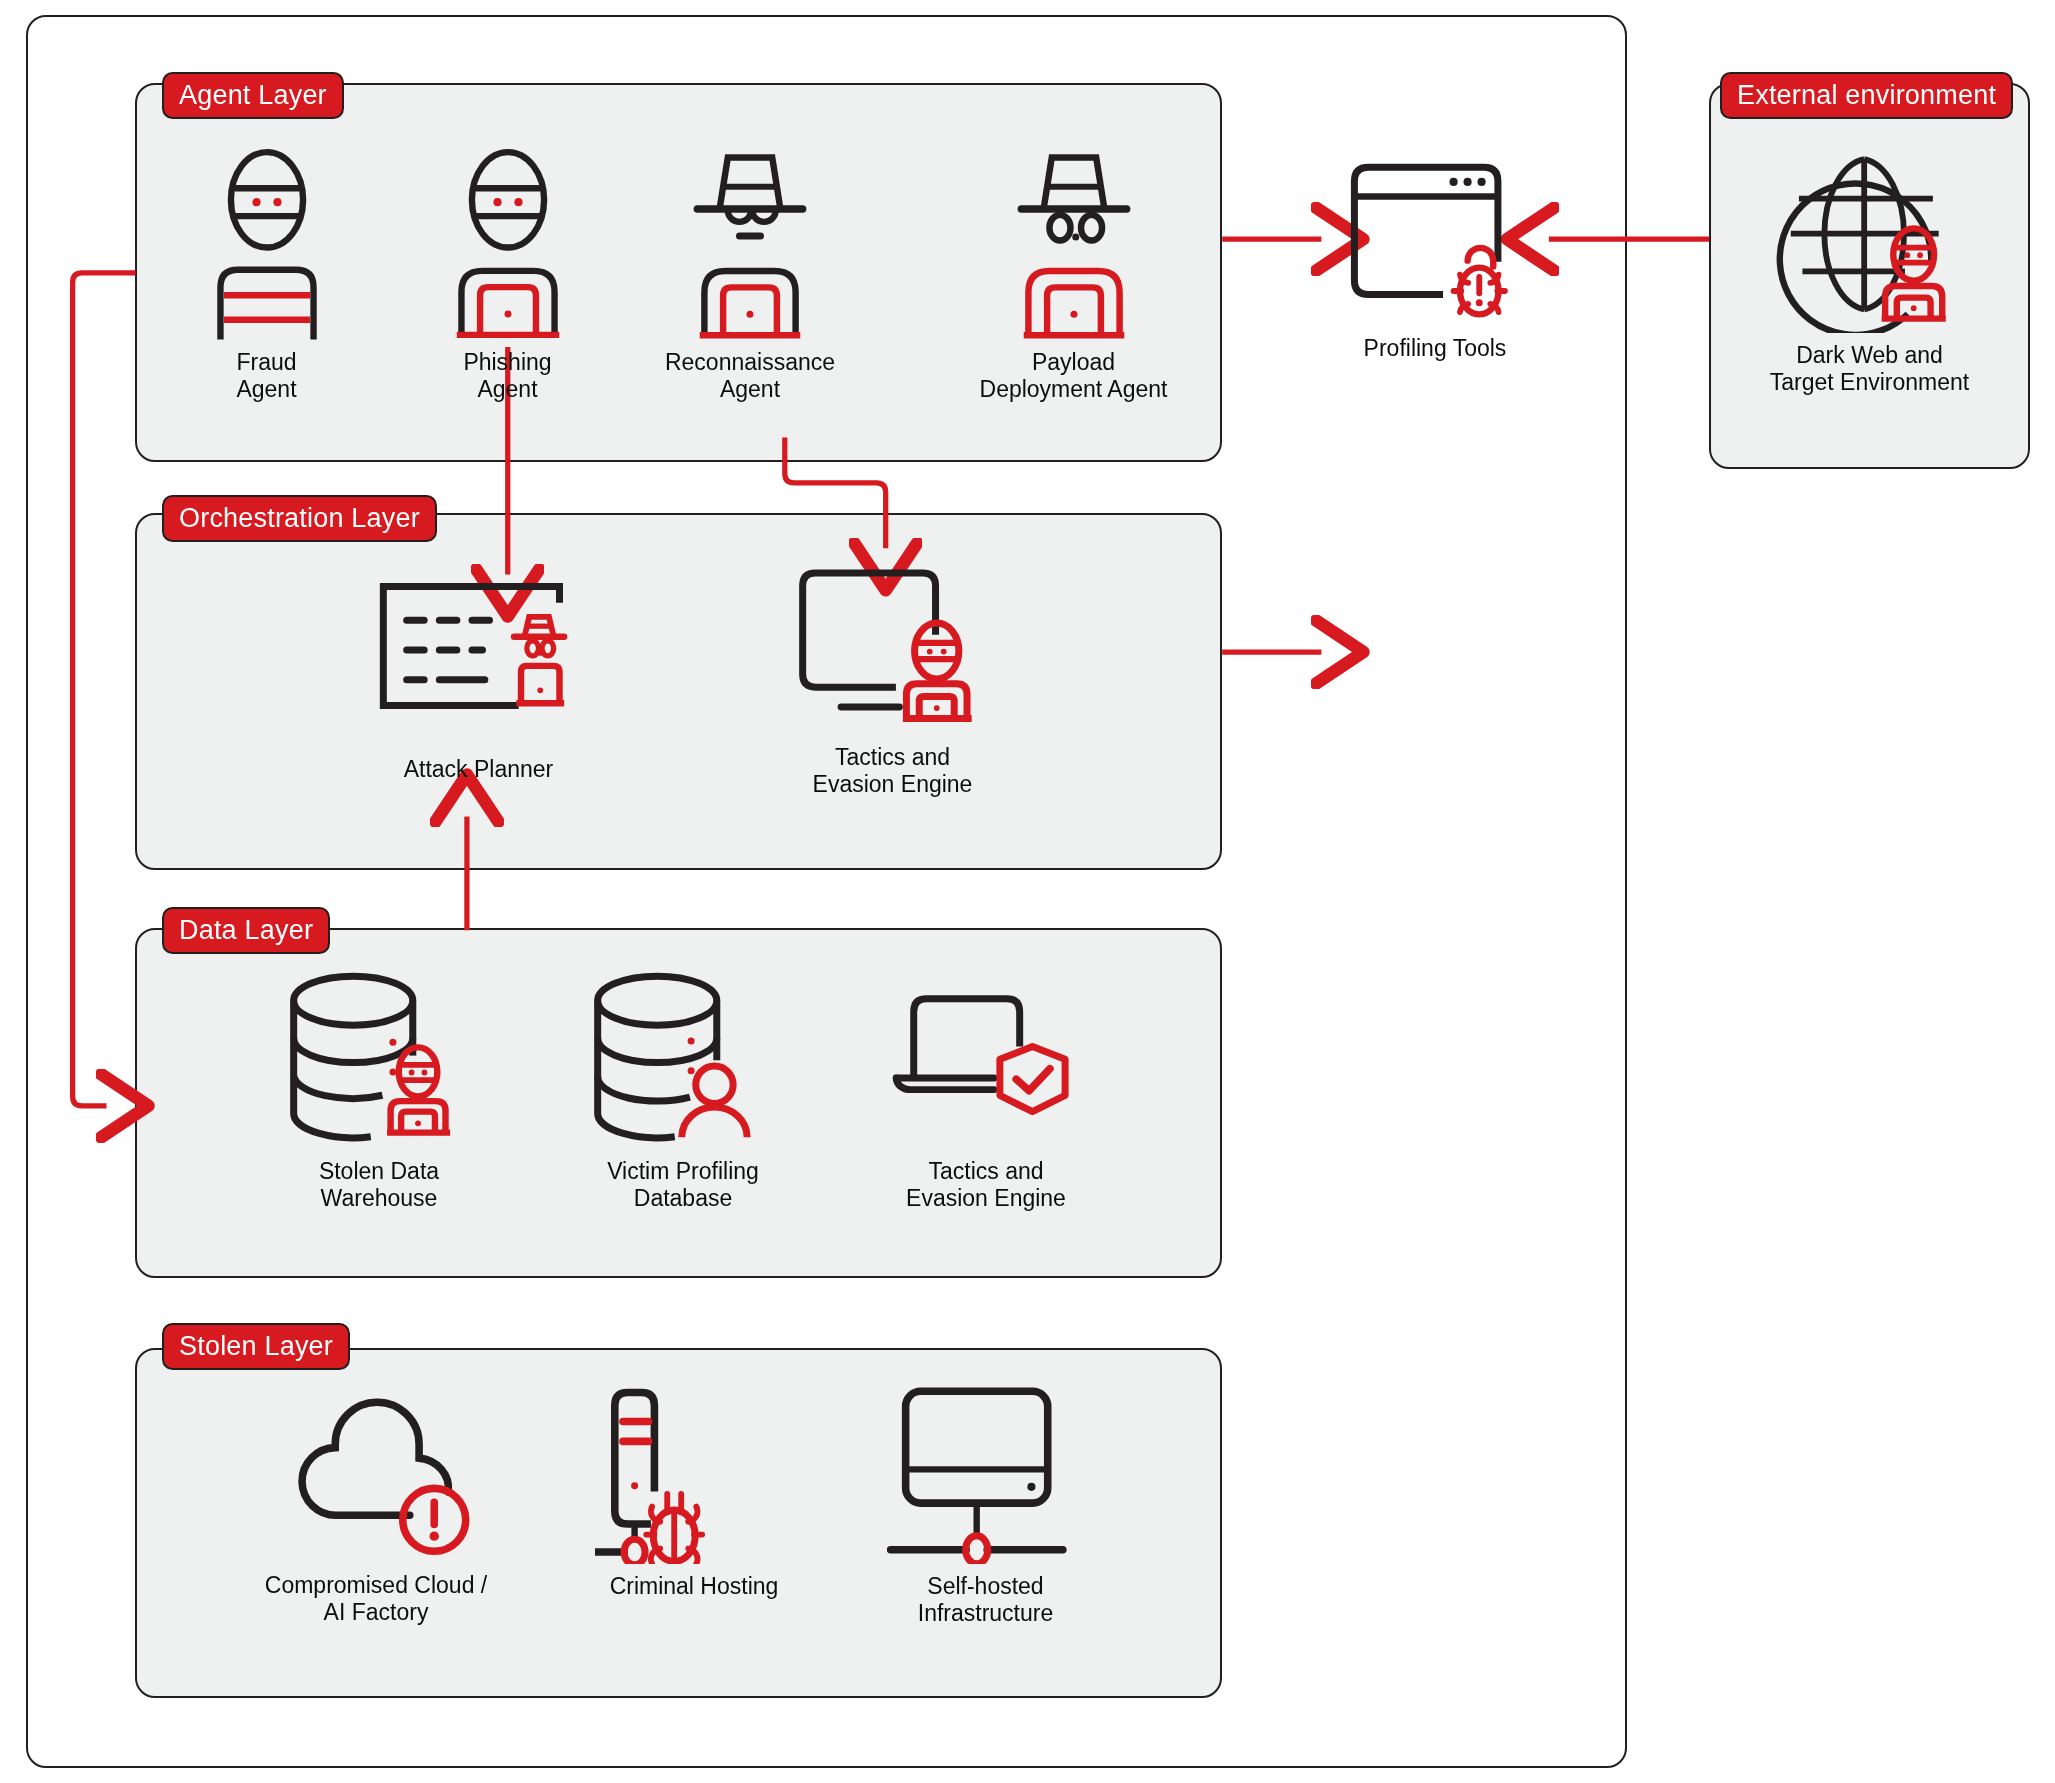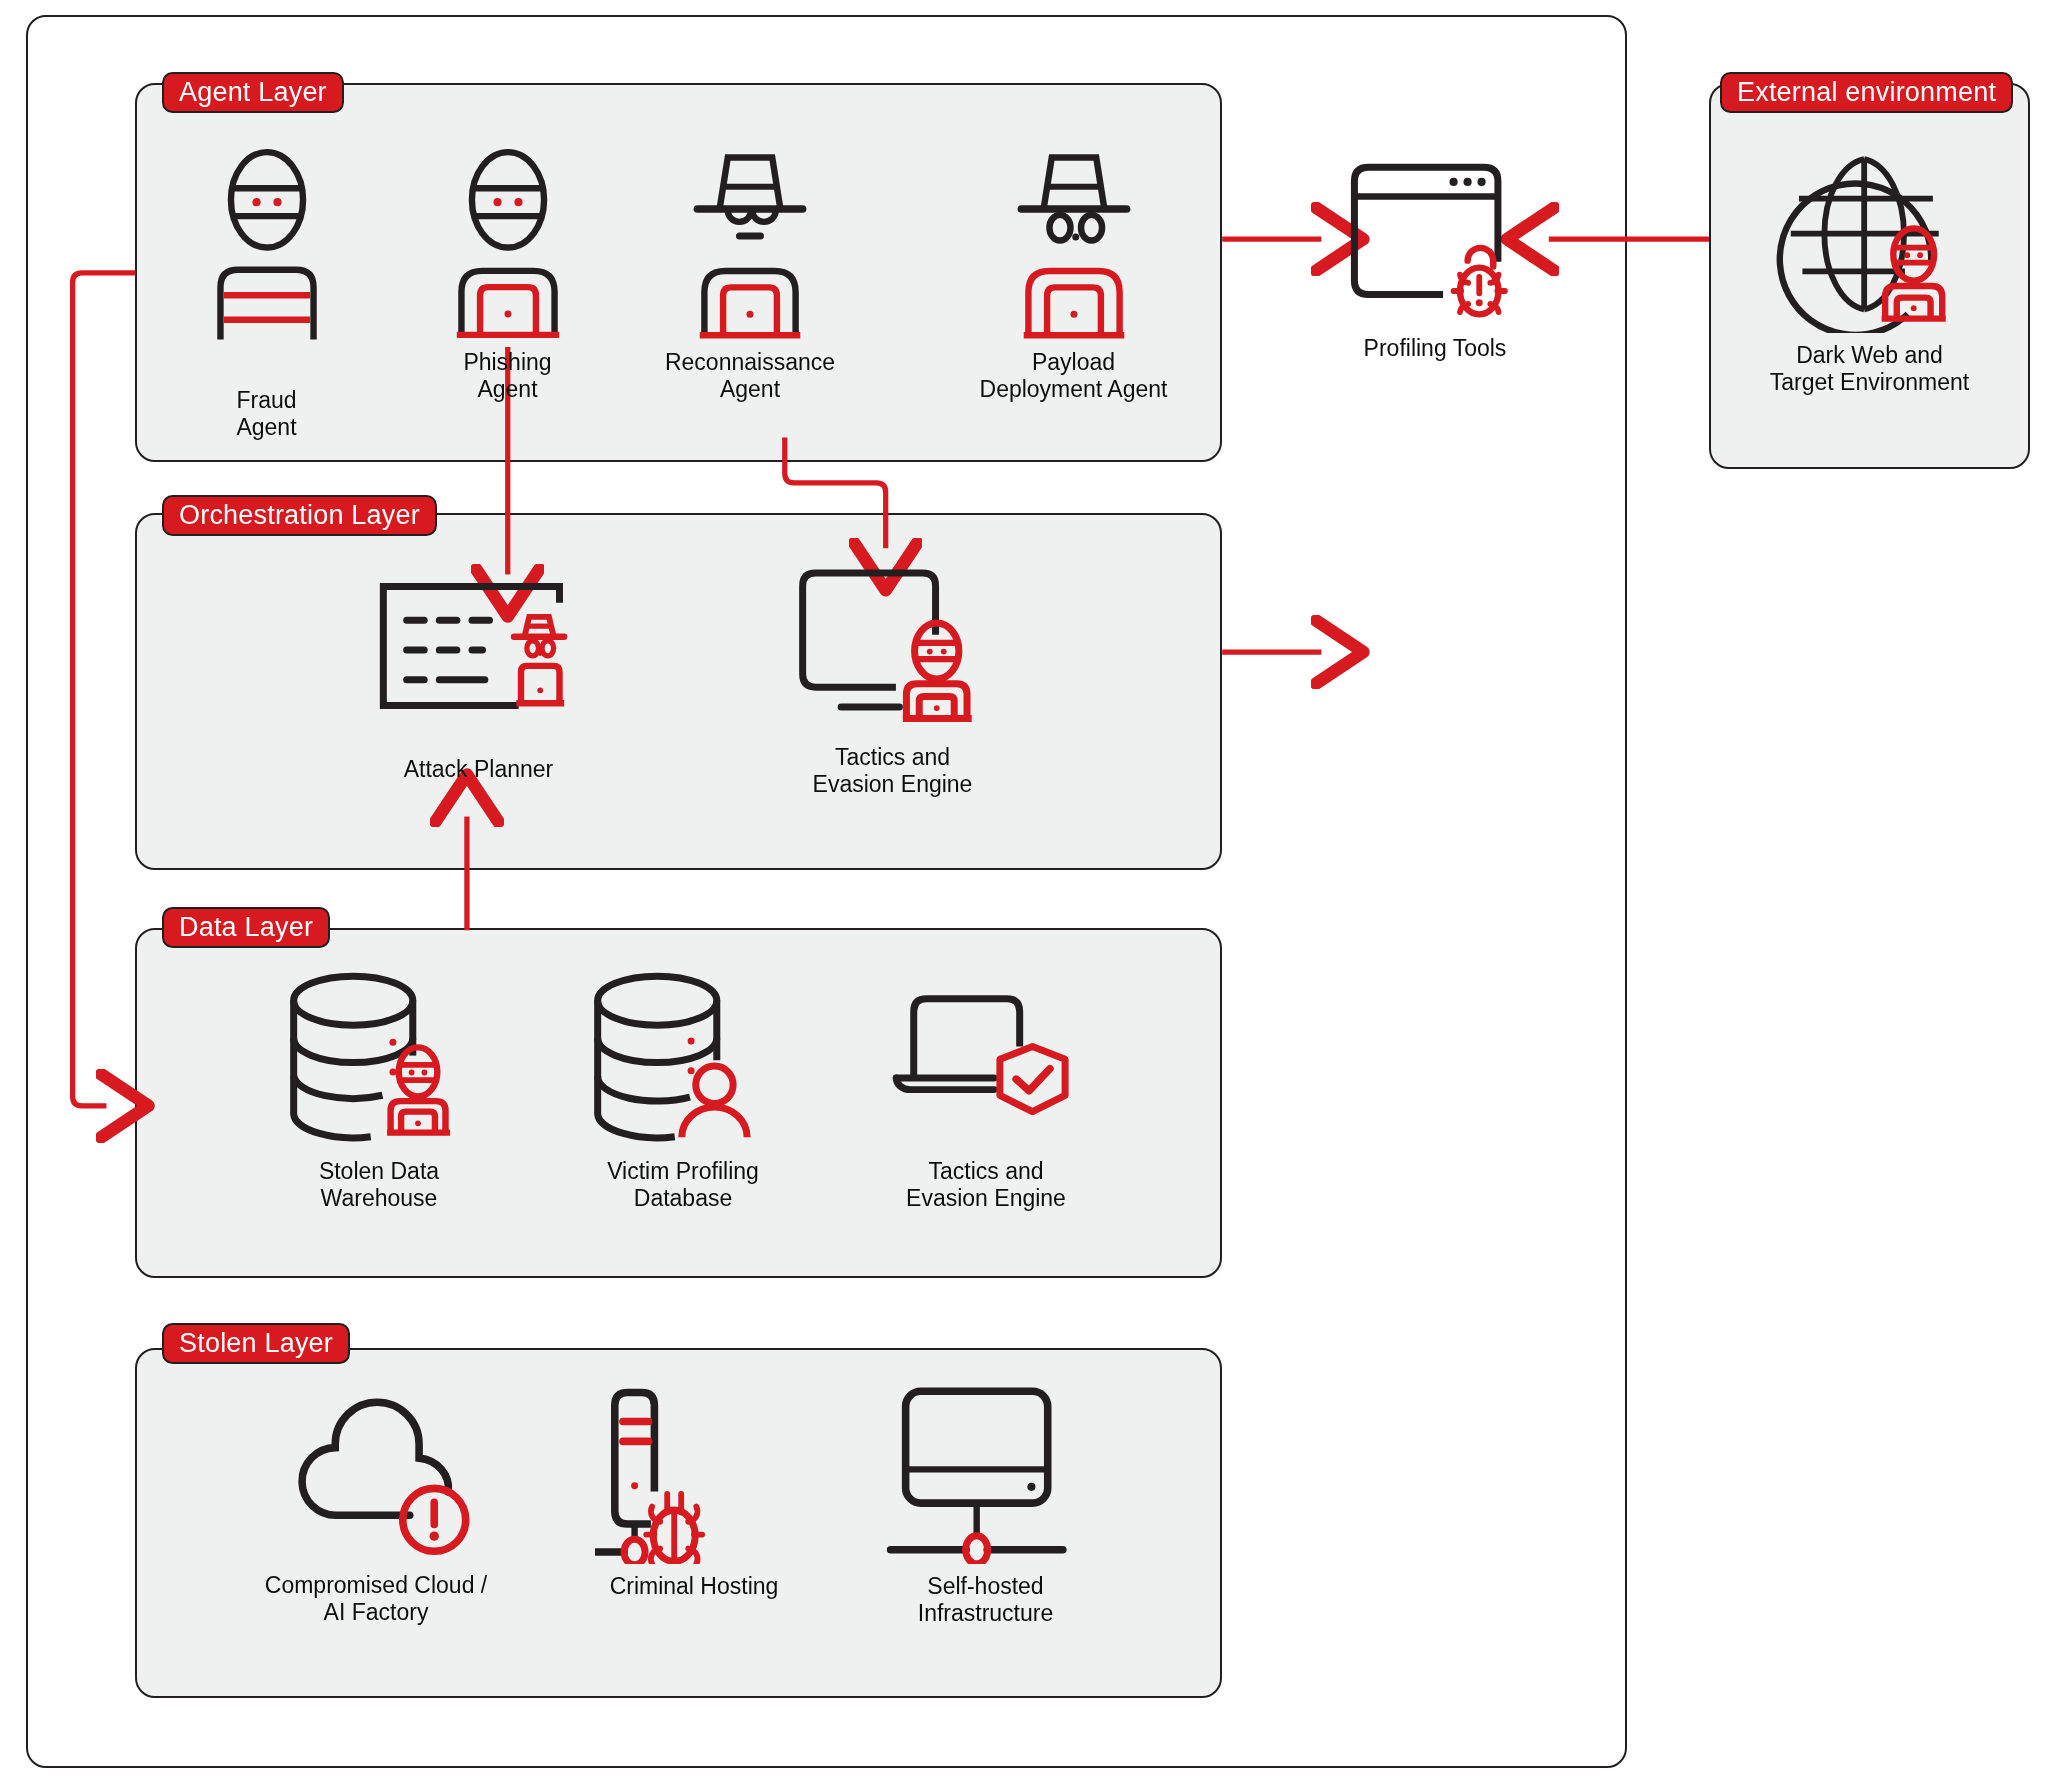--- a/index.html
+++ b/index.html
@@ -36,21 +36,21 @@
   .badge {
     position: absolute;
     background: #d71920;
     border: 2.3px solid #231f20;
     border-radius: 10.5px;
     color: #ffffff;
     display: flex;
     align-items: center;
     justify-content: center;
     padding: 0 15px;
-    height: 41px;
+    height: 47px;
     font-size: 27px;
     font-weight: 400;
     letter-spacing: 0.2px;
     white-space: nowrap;
     z-index: 40;
   }
 
   
   .node {
     position: absolute;
@@ -105,21 +105,21 @@
 
       <path d="M800,1595 L800,1400" marker-end="url(#arrowR)"></path>
 
       <path d="M232,468 L140,468 Q124,468 124,484 L124,1880 Q124,1896 140,1896 L182,1896" marker-end="url(#arrowR)"></path>
     </g>
   </svg>
 
   <div class="panel" style="left:135px; top:83px; width:1087px; height:379px;"></div>
   <div class="badge" style="left:162px; top:72px;">Agent Layer</div>
 
-  <div class="node" style="left:182px; top:147px; width:169px;gap:38px;">
+  <div class="node" style="left:182px; top:147px; width:169px;">
     <svg class="icon" width="128" height="193" viewBox="0 0 220 330">
       <ellipse cx="110" cy="90" rx="62" ry="82" fill="none" stroke="#231f20" stroke-width="11"></ellipse>
       <line x1="50" y1="70" x2="170" y2="70" stroke="#231f20" stroke-width="11"></line>
       <line x1="50" y1="118" x2="170" y2="118" stroke="#231f20" stroke-width="11"></line>
       <circle cx="92" cy="94" r="7" fill="#d71920"></circle>
       <circle cx="128" cy="94" r="7" fill="#d71920"></circle>
       <path d="M30,330 L30,240 Q30,210 60,210 L160,210 Q190,210 190,240 L190,330" fill="none" stroke="#231f20" stroke-width="11"></path>
       <line x1="36" y1="254" x2="184" y2="254" stroke="#d71920" stroke-width="11"></line>
       <line x1="36" y1="296" x2="184" y2="296" stroke="#d71920" stroke-width="11"></line>
     </svg>

